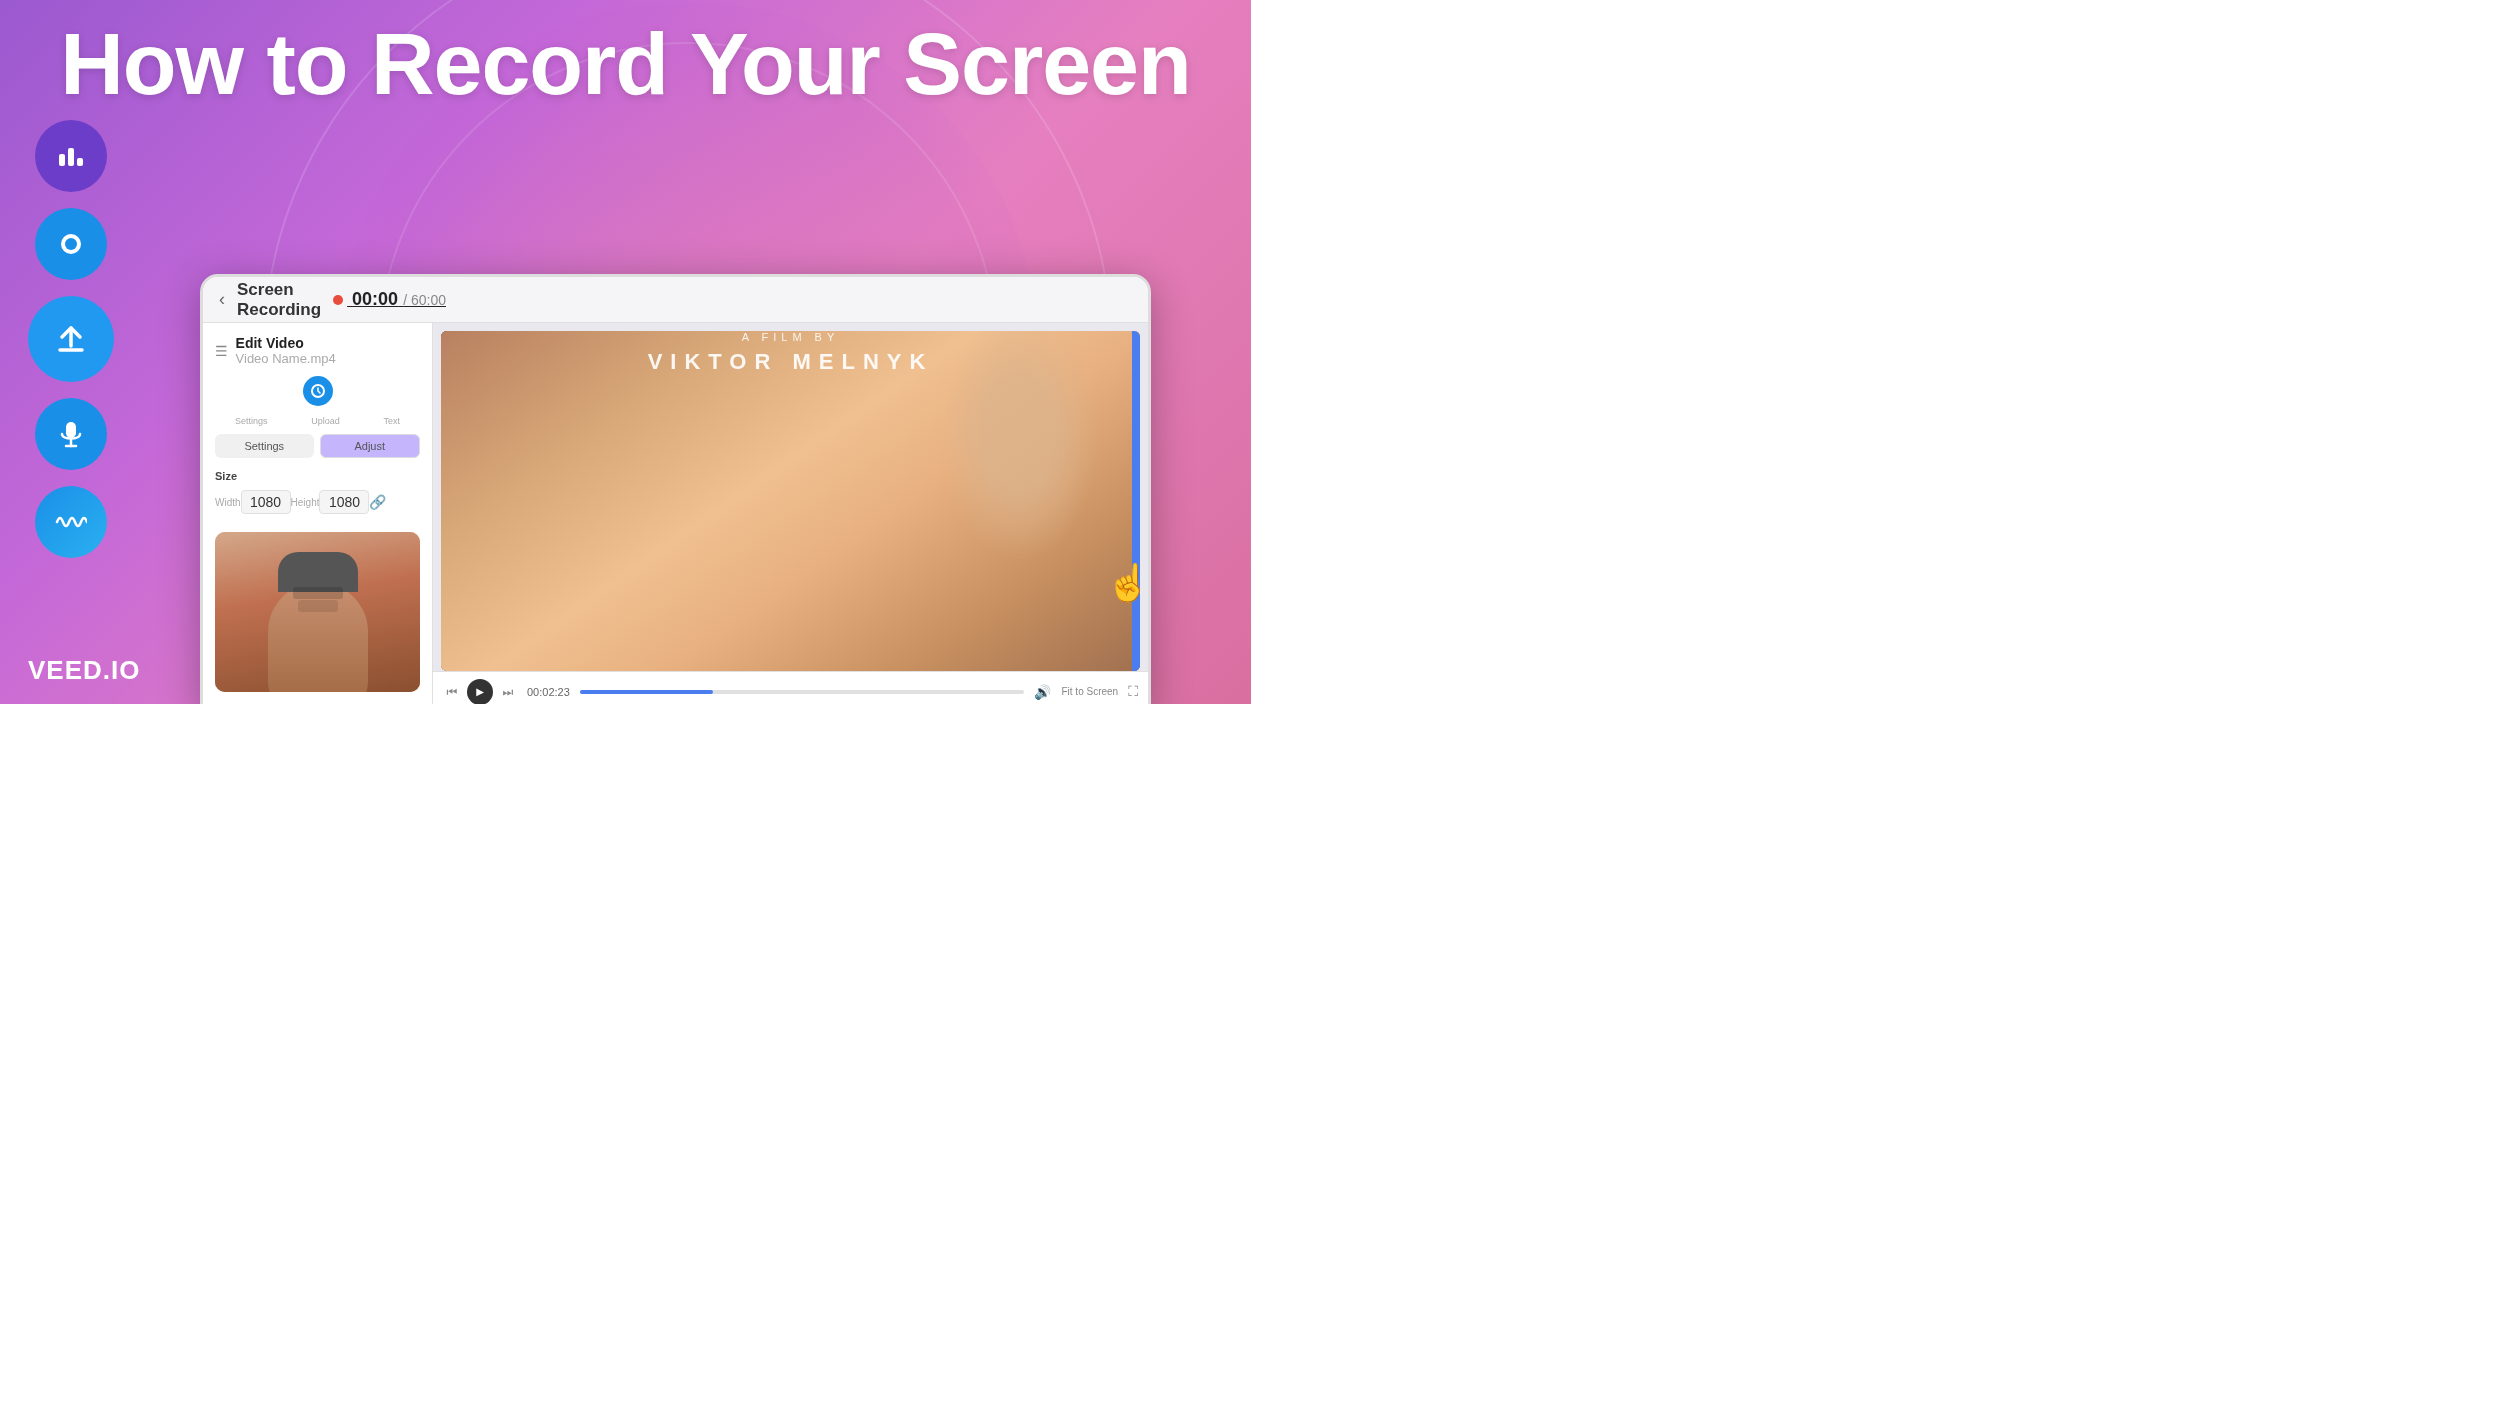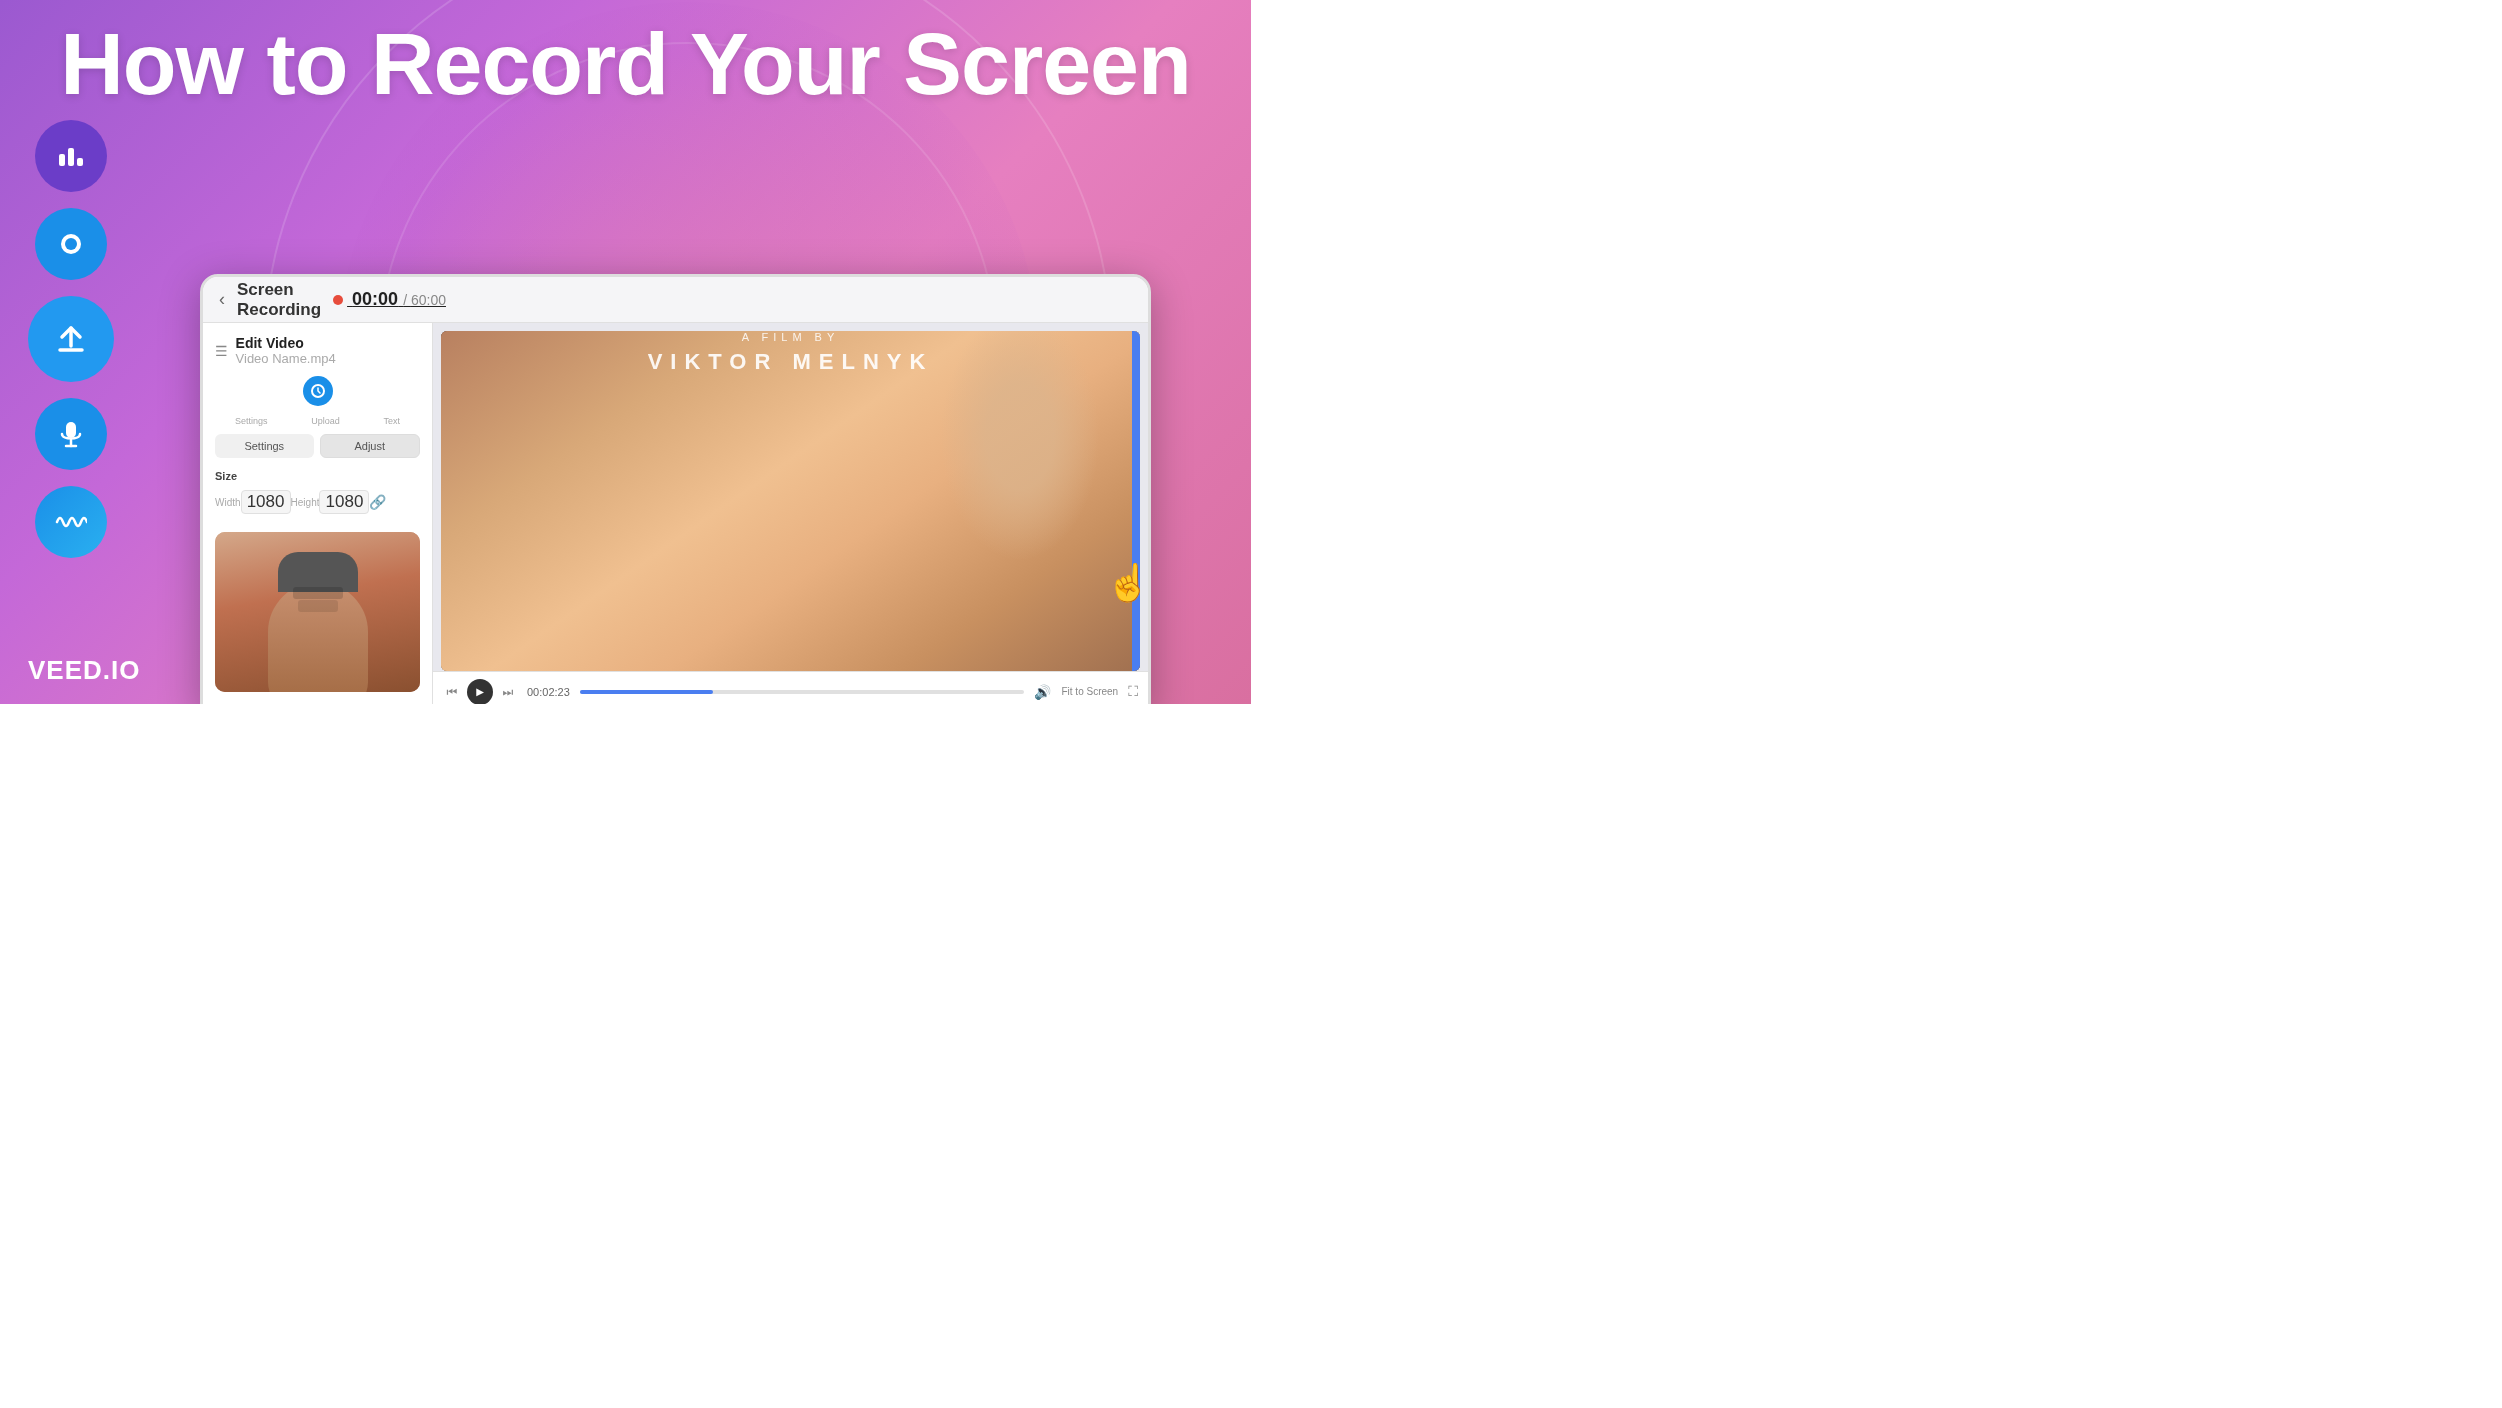--- a/index.html
+++ b/index.html
@@ -238,21 +238,21 @@
       border: none;
       border-radius: 6px;
       font-size: 11px;
       color: #555;
       cursor: pointer;
     }
 
     .btn-adjust {
       flex: 1;
       padding: 5px 0;
-      background: #e5e5e5;
+      background: #c4b5fd;
       border: 1px solid #ddd;
       border-radius: 6px;
       font-size: 11px;
       color: #555;
       cursor: pointer;
     }
 
     .size-label {
       font-size: 11px;
       font-weight: 600;
@@ -271,21 +271,21 @@
       font-size: 10px;
       color: #aaa;
     }
 
     .size-input {
       background: #f5f5f5;
       border: 1px solid #e0e0e0;
       border-radius: 4px;
       width: 50px;
       height: 24px;
-      font-size: 17px;
+      font-size: 14px;
       text-align: center;
       color: #333;
       padding: 0 4px;
     }
 
     .link-icon {
       color: #aaa;
       font-size: 14px;
     }
 

